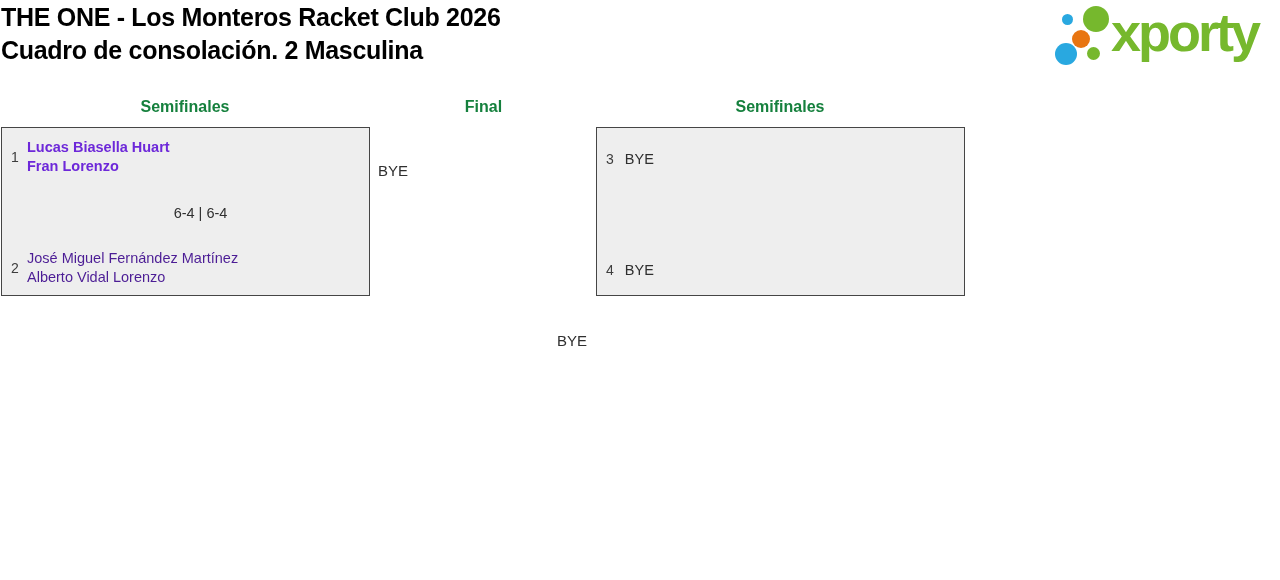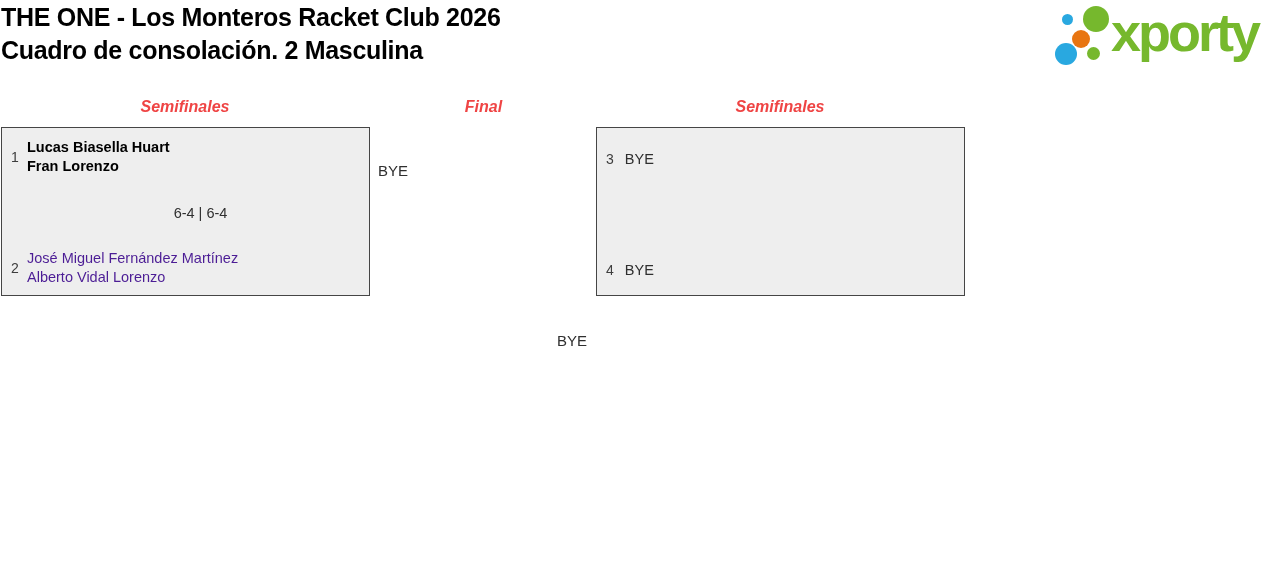--- a/index.html
+++ b/index.html
@@ -56,24 +56,23 @@
     letter-spacing: -3px;
     white-space: nowrap;
   }
 
   
   .round-label {
     position: absolute;
     top: 97px;
     font-size: 16px;
     font-weight: 700;
-    color: #ef4444;
+    color: #15803d;
     text-align: center;
     line-height: 19px;
-    font-style: italic;
   }
   .round-left   { left: 0;     width: 370px; }
   .round-center { left: 370px; width: 227px; }
   .round-right  { left: 595px; width: 370px; }
 
   
   .match-box {
     position: absolute;
     top: 127px;
     width: 369px;
@@ -99,21 +98,21 @@
     flex: none;
   }
   .players {
     font-size: 14.5px;
     line-height: 19px;
     color: #4c1d95;
   }
   .team-winner { top: 10px; }
   .team-winner .players {
     font-weight: 700;
-    color: #000000;
+    color: #6d28d9;
   }
   .team-loser { top: 121px; }
 
   .score {
     position: absolute;
     top: 77px;
     left: 0;
     width: 100%;
     text-align: center;
     font-size: 14.5px;

